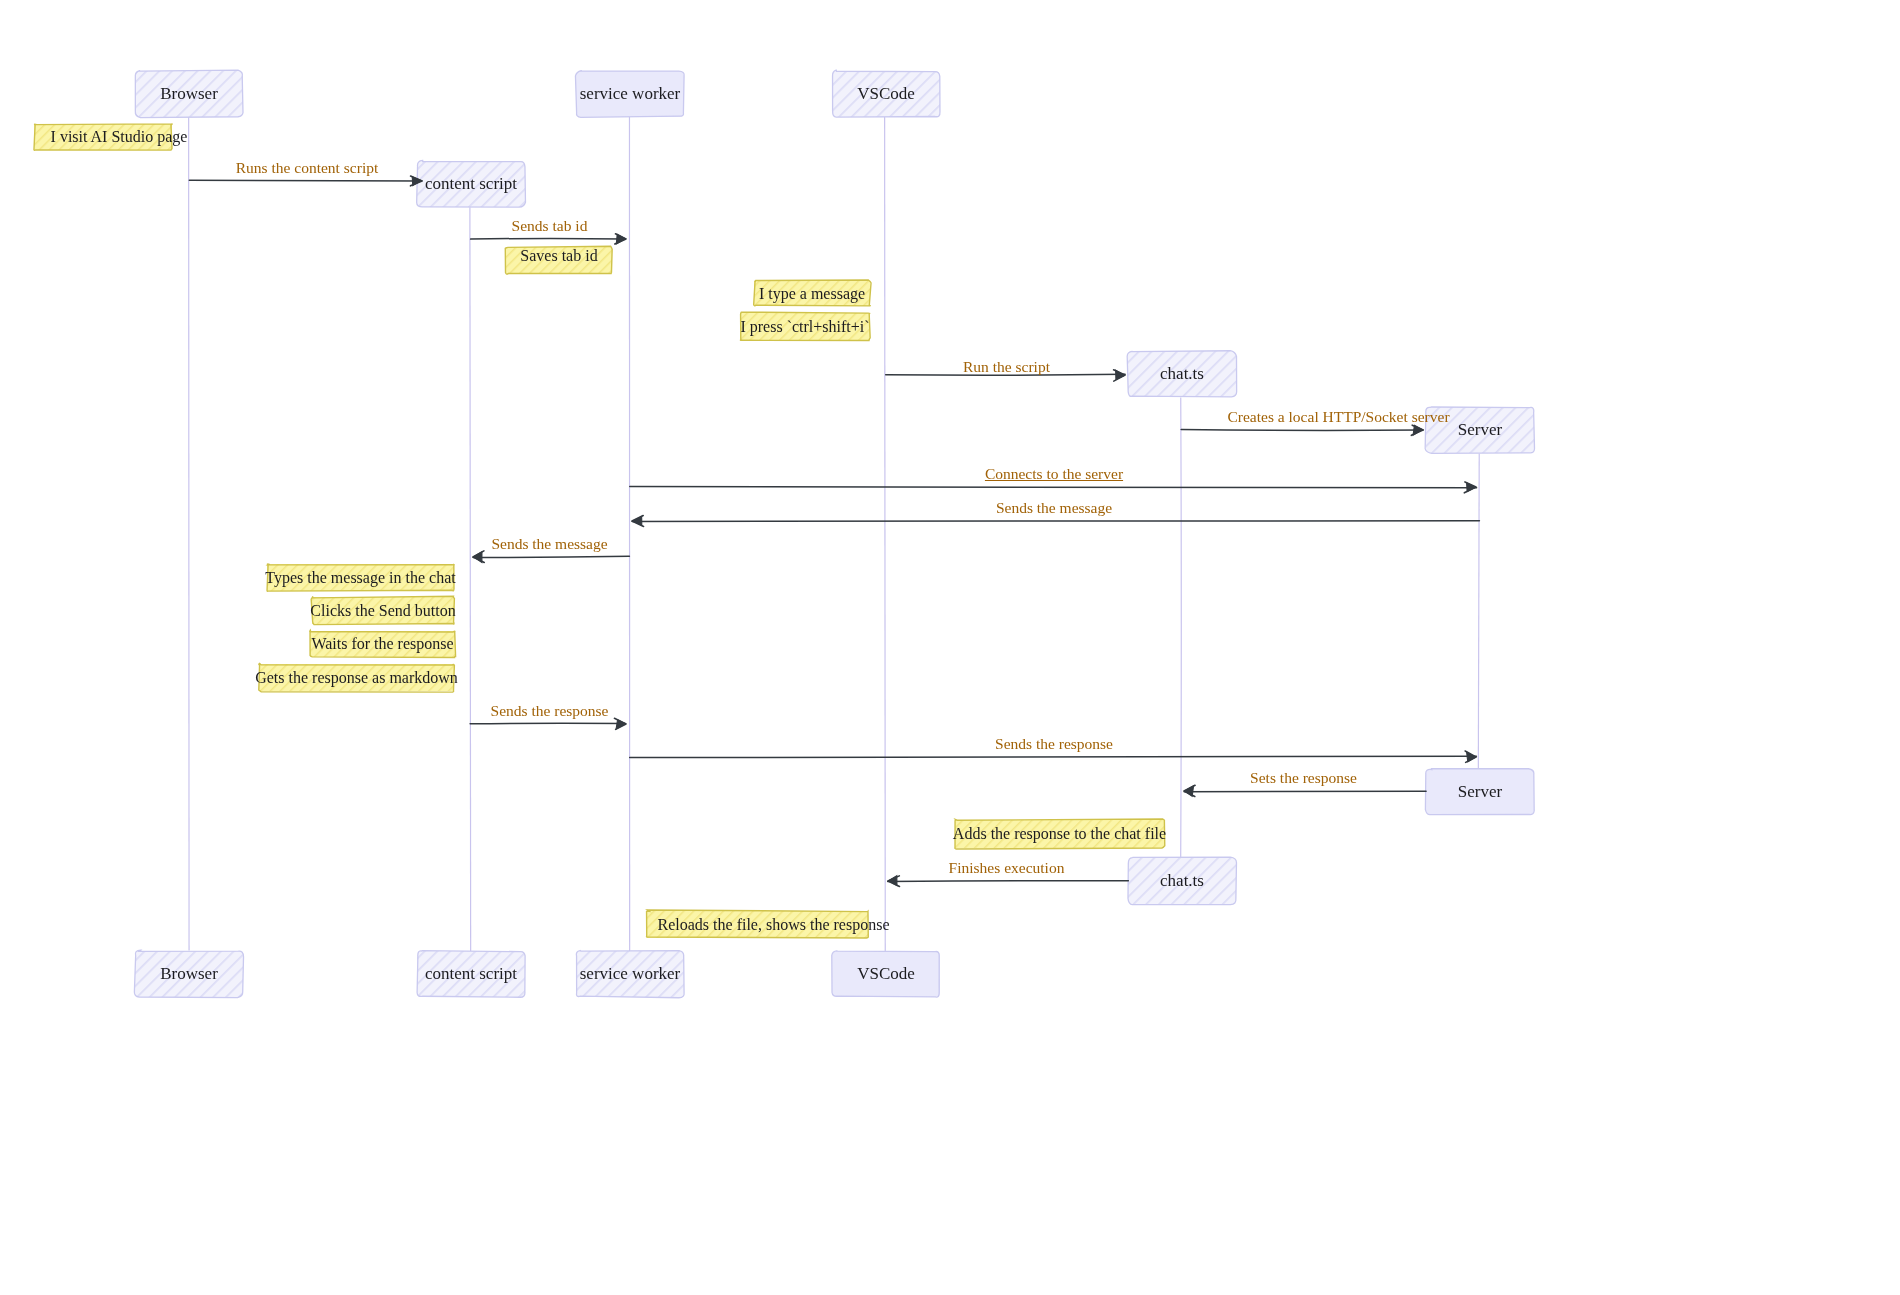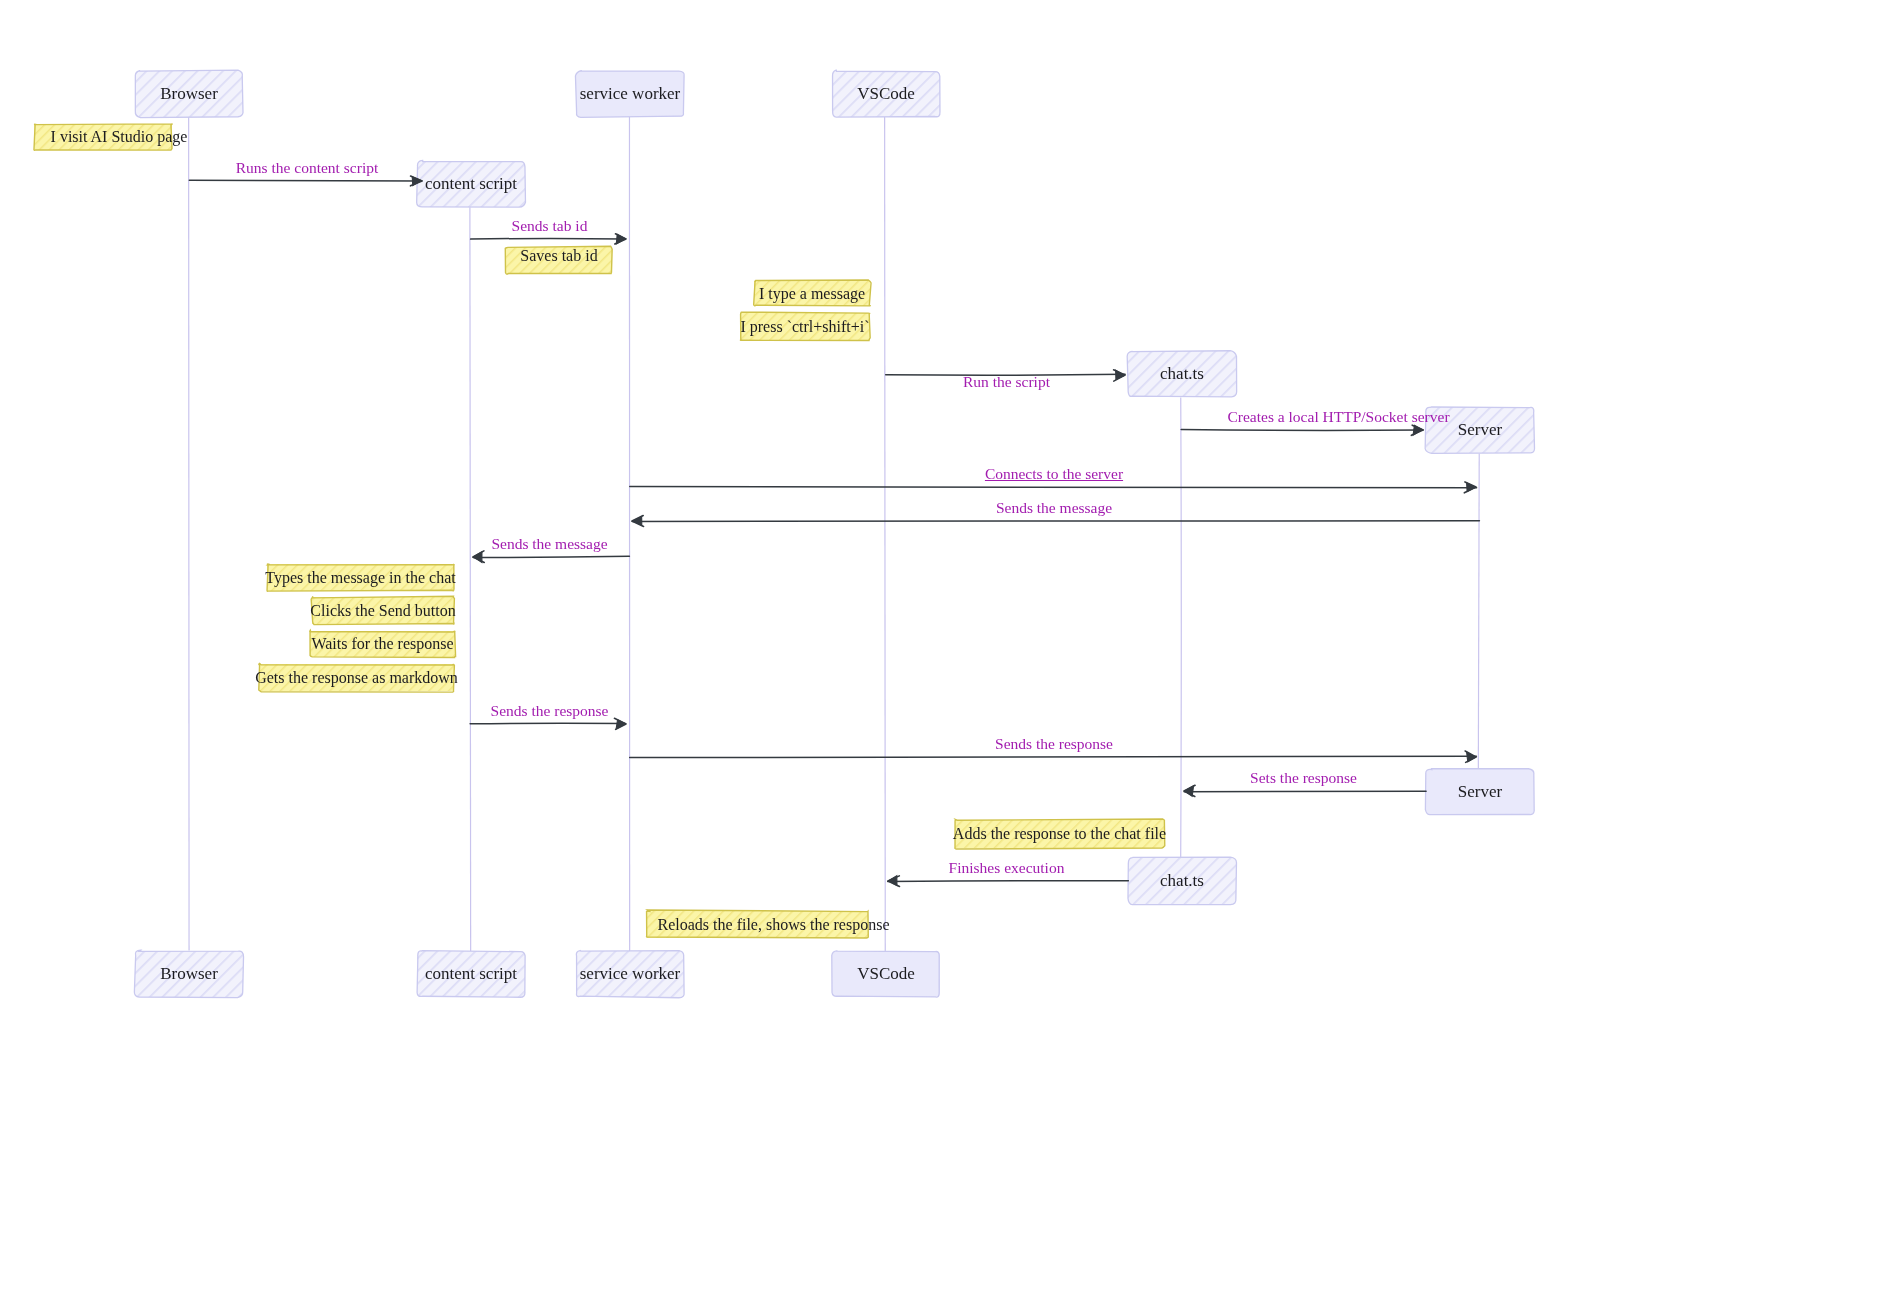--- a/index.html
+++ b/index.html
@@ -7,21 +7,21 @@
        font-family:"Liberation Serif","DejaVu Serif",serif;}
   #stage{position:absolute;left:0;top:0;width:1900px;height:1295px;}
   svg.layer{position:absolute;left:0;top:0;width:1900px;height:1295px;overflow:visible;}
   .node-label{
     position:absolute;display:flex;align-items:center;justify-content:center;
     color:#1b1b1f;font-size:17px;text-align:center;pointer-events:none;
     font-family:"Liberation Serif","DejaVu Serif",serif;
   }
   .msg-label{
     position:absolute;display:flex;align-items:flex-end;justify-content:center;
-    color:#a21caf;font-size:15.5px;white-space:nowrap;
+    color:#a16207;font-size:15.5px;white-space:nowrap;
     font-family:"Liberation Serif","DejaVu Serif",serif;
   }
   .note-label{
     position:absolute;display:flex;align-items:center;justify-content:center;
     color:#1b1b1f;font-size:16px;white-space:nowrap;
     font-family:"Liberation Serif","DejaVu Serif",serif;
   }
 </style>
 </head>
 <body>
@@ -214,21 +214,21 @@
       <div class="note-label" style="left: 754px; top: 281px; width: 116px; height: 25px;">I type a message</div>
       <div class="note-label" style="left: 740px; top: 313px; width: 130px; height: 27px;">I press `ctrl+shift+i`</div>
       <div class="note-label" style="left: 267px; top: 564px; width: 187px; height: 27px;">Types the message in the chat</div>
       <div class="note-label" style="left: 312px; top: 597px; width: 142px; height: 27px;">Clicks the Send button</div>
       <div class="note-label" style="left: 310px; top: 631px; width: 145px; height: 26px;">Waits for the response</div>
       <div class="note-label" style="left: 259px; top: 664px; width: 195px; height: 27px;">Gets the response as markdown</div>
       <div class="note-label" style="left: 955px; top: 820px; width: 209px; height: 28px;">Adds the response to the chat file</div>
       <div class="note-label" style="left: 647px; top: 911px; width: 221px; height: 27px; padding-left: 16px;">Reloads the file, shows the response</div>
       <div class="msg-label" style="left: 189px; width: 236px; top: 155px; height: 22px;">Runs the content script</div>
       <div class="msg-label" style="left: 470px; width: 159px; top: 213px; height: 22px;">Sends tab id</div>
-      <div class="msg-label" style="left: 885px; width: 243px; top: 369px; height: 22px; text-align: center;">Run the script</div>
+      <div class="msg-label" style="left: 885px; width: 243px; top: 354px; height: 22px; text-align: center;">Run the script</div>
       <div class="msg-label" style="left: 1181px; width: 245px; top: 404px; height: 22px; padding-left: 35px;">Creates a local HTTP/Socket server</div>
       <div class="msg-label" style="left: 629px; width: 850px; top: 461px; height: 22px; text-decoration: underline;">Connects to the server</div>
       <div class="msg-label" style="left: 629px; width: 850px; top: 495px; height: 22px;">Sends the message</div>
       <div class="msg-label" style="left: 470px; width: 159px; top: 531px; height: 22px;">Sends the message</div>
       <div class="msg-label" style="left: 470px; width: 159px; top: 698px; height: 22px;">Sends the response</div>
       <div class="msg-label" style="left: 629px; width: 850px; top: 731px; height: 22px;">Sends the response</div>
       <div class="msg-label" style="left: 1181px; width: 245px; top: 765px; height: 22px;">Sets the response</div>
       <div class="msg-label" style="left: 885px; width: 243px; top: 855px; height: 22px;">Finishes execution</div>
     </div>
 </div>

